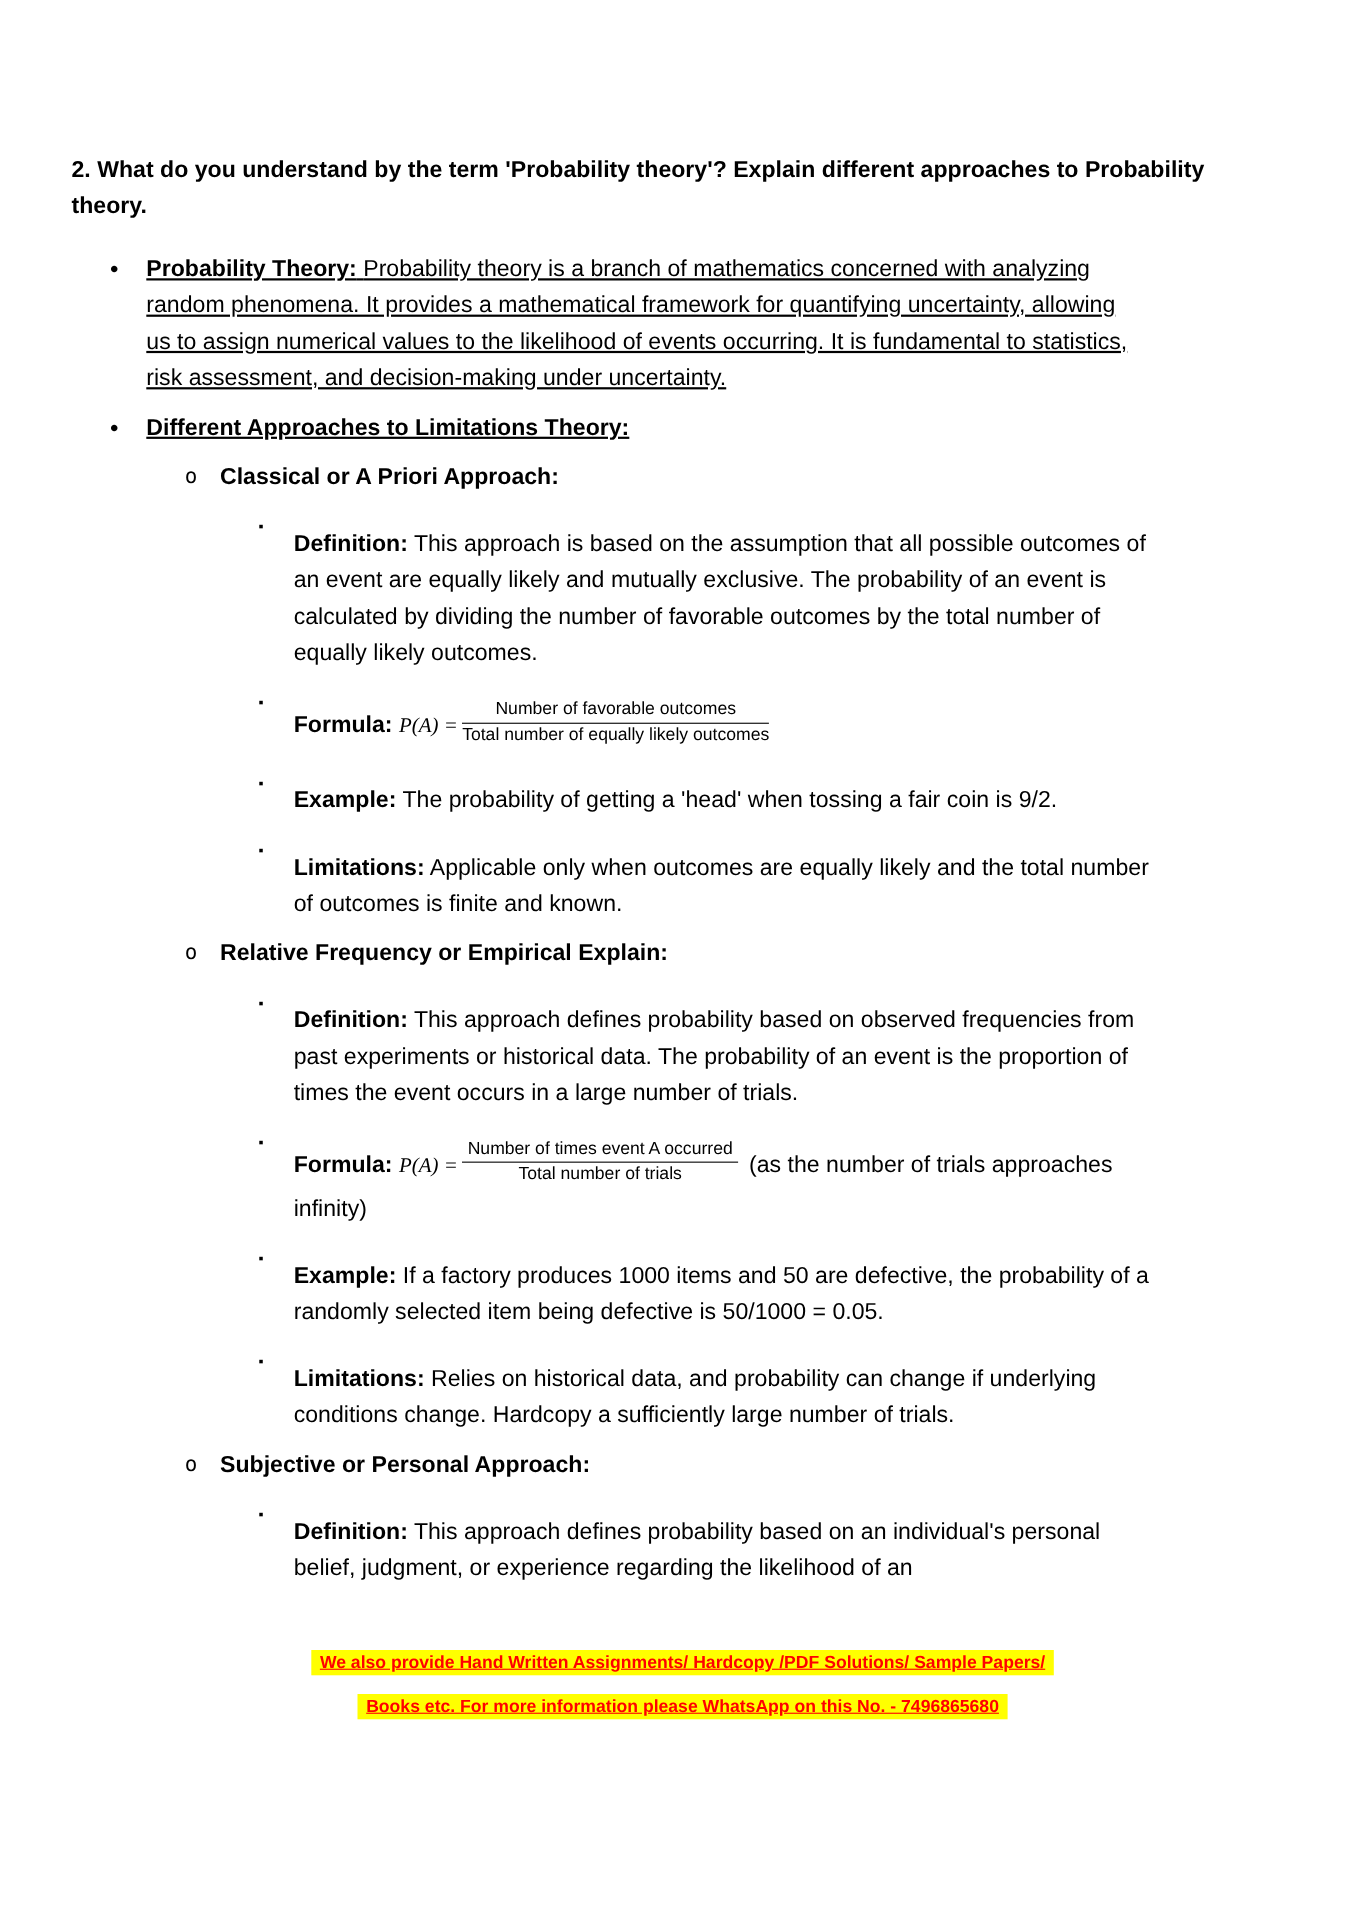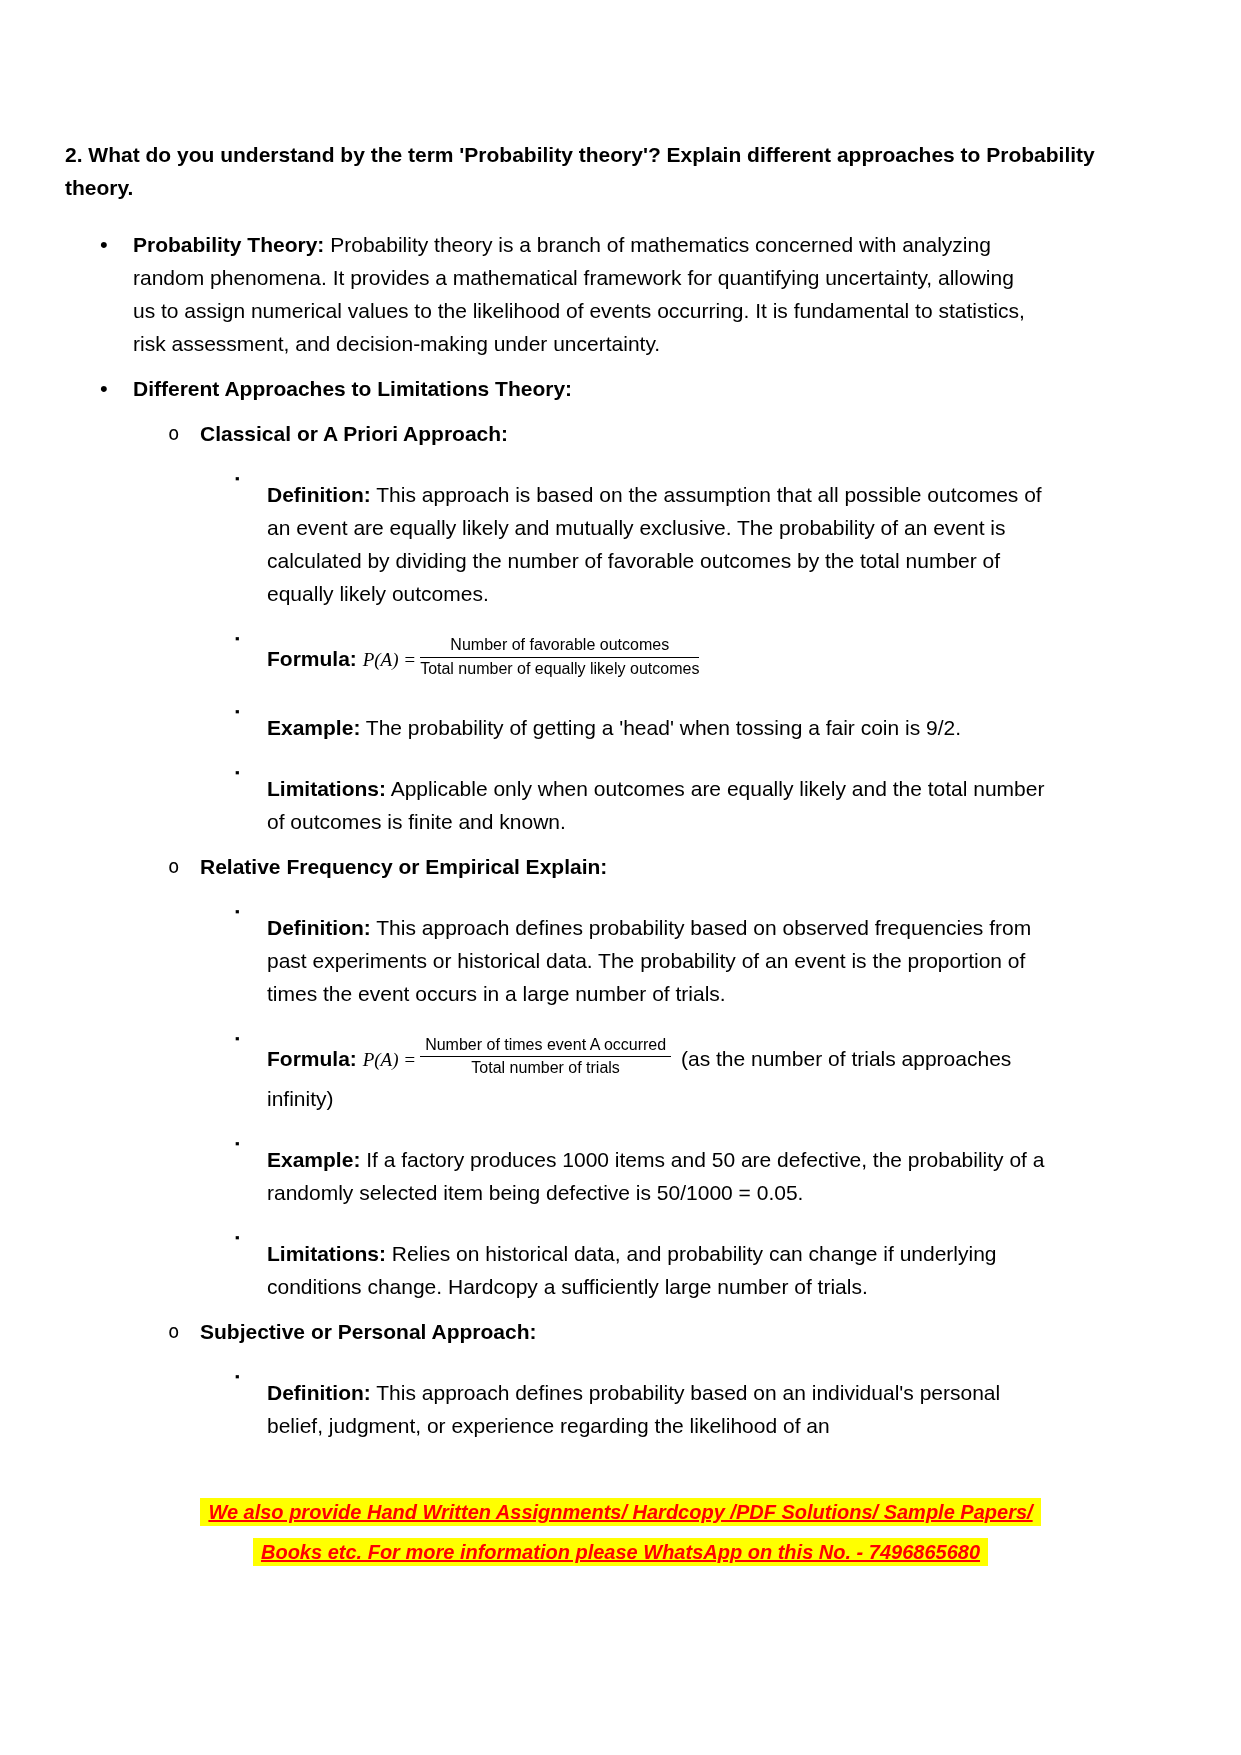--- a/index.html
+++ b/index.html
@@ -31,21 +31,21 @@
     font-size: 21px;
     line-height: 33px;
   }
   .li .marker { flex: 0 0 auto; line-height: 33px; }
   .l1 { margin-left: 35px; }
   .l1 .marker { width: 33px; font-size: 22px; }
   .l2 { margin-left: 103px; }
   .l2 .marker { width: 32px; font-family: "DejaVu Sans Mono", monospace; font-size: 19px; }
   .l3 { margin-left: 170px; }
   .l3 .marker { width: 32px; font-size: 13px; }
-  .l1 .content { max-width: 905px; }
+  .l1 .content { max-width: 905px; text-decoration: underline; }
   .l2 .content { max-width: 870px; }
   .l3 .content { max-width: 795px; margin-top: 16px; }
   .lead { font-weight: bold; }
   .math {
     font-family: "Liberation Serif", "DejaVu Serif", serif;
     font-style: italic;
     font-size: 19px;
     white-space: nowrap;
   }
   .frac {
@@ -59,24 +59,23 @@
   }
   .frac .num { display: block; border-bottom: 1.5px solid #000; padding: 0 5px 1px; white-space: nowrap; }
   .frac .den { display: block; padding-top: 1px; white-space: nowrap; }
   .footer {
     position: absolute;
     left: 0; top: 1492px;
     width: 1241px;
     text-align: center;
   }
   .footer .line {
-    font-size: 20px;
+    font-size: 16px;
     line-height: 40px;
     font-weight: bold;
-    font-style: italic;
   }
   .footer .hl {
     background: #ffff00;
     color: #ff0000;
     text-decoration: underline;
     padding: 3px 8px;
   }
 </style>
 </head>
 <body>

